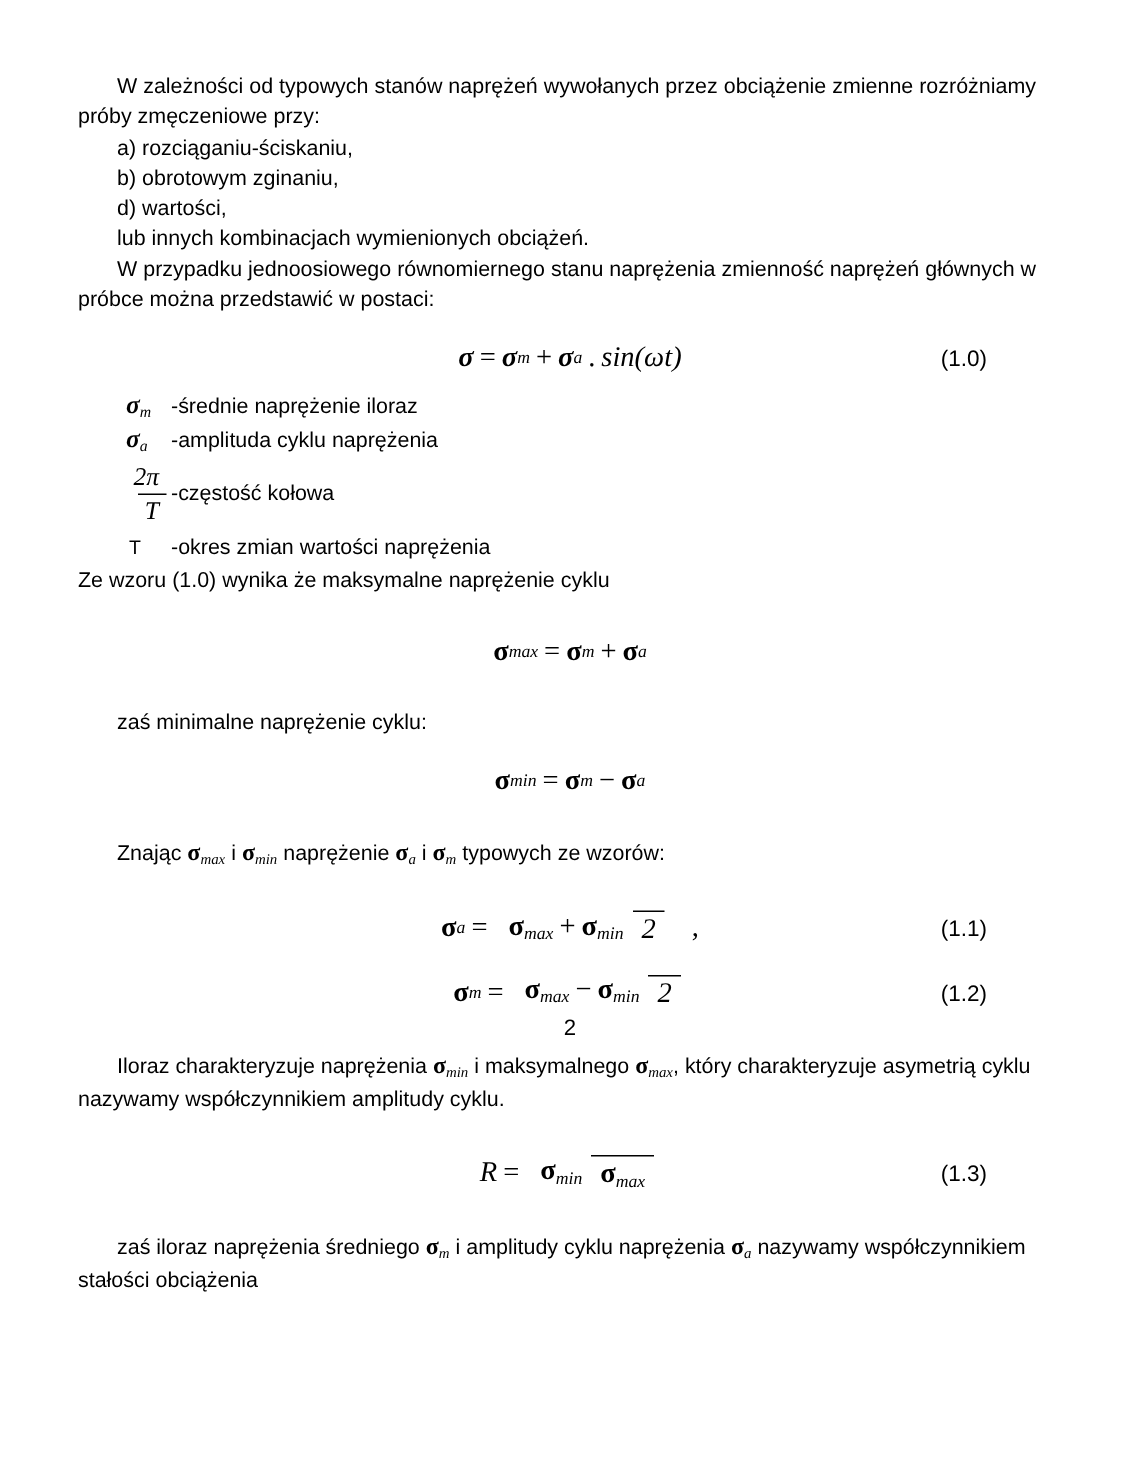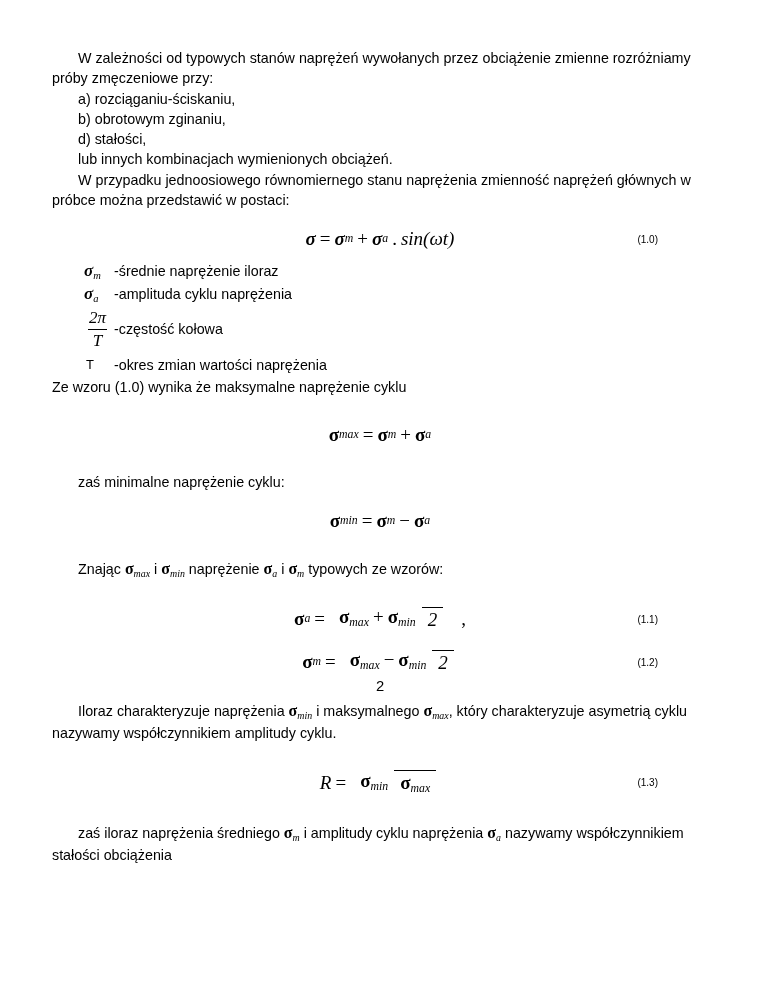--- a/index.html
+++ b/index.html
@@ -49,21 +49,21 @@
     font-style: italic;
     white-space: nowrap;
     display: inline-flex;
     align-items: center;
   }
   .eq-num {
     position: absolute;
     right: 50px;
     font-family: "Liberation Sans", sans-serif;
     font-style: normal;
-    font-size: 10px;
+    font-size: 15px;
   }
   .sigma {
     font-family: "Liberation Serif", serif;
     font-style: normal;
     font-weight: bold;
   }
   .sigma-it {
     font-family: "Liberation Serif", serif;
     font-style: italic;
     font-weight: bold;
@@ -119,21 +119,21 @@
   }
   .def-txt {
     font-size: 14.3px;
   }
   .def-row.tall {
     min-height: 46px;
   }
   .frac-sym {
     display: inline-flex;
     flex-direction: column;
-    align-items: center;
+    align-items: flex-end;
     font-family: "Liberation Serif", serif;
     font-style: italic;
     font-size: 17px;
   }
   .frac-sym .num {
     padding: 0 5px 1px 5px;
   }
   .frac-sym .den {
     border-top: 1.2px solid #000;
     padding: 1px 5px 0 5px;
@@ -157,21 +157,21 @@
 </style>
 </head>
 <body>
 
 <div class="page">
 
   <div class="body-text">
     <p class="para indent">W zależności od typowych stanów naprężeń wywołanych przez obciążenie zmienne rozróżniamy próby zmęczeniowe przy:</p>
     <p class="list-line">a) rozciąganiu-ściskaniu,</p>
     <p class="list-line">b) obrotowym zginaniu,</p>
-    <p class="list-line">d) stałości,</p>
+    <p class="list-line">d) wartości,</p>
     <p class="list-line">lub innych kombinacjach wymienionych obciążeń.</p>
     <p class="para indent">W przypadku jednoosiowego równomiernego stanu naprężenia zmienność naprężeń głównych w próbce można przedstawić w postaci:</p>
   </div>
 
   <div class="gap-m"></div>
 
   <div class="eq-row">
     <span class="eq-core">
       <span class="sigma-it">σ</span><span class="op">=</span><span class="sigma-it">σ</span><sub class="idx">m</sub><span class="op">+</span><span class="sigma-it">σ</span><sub class="idx">a</sub><span class="op">.</span>sin(<span style="font-style:italic;">ωt</span>)
     </span>

